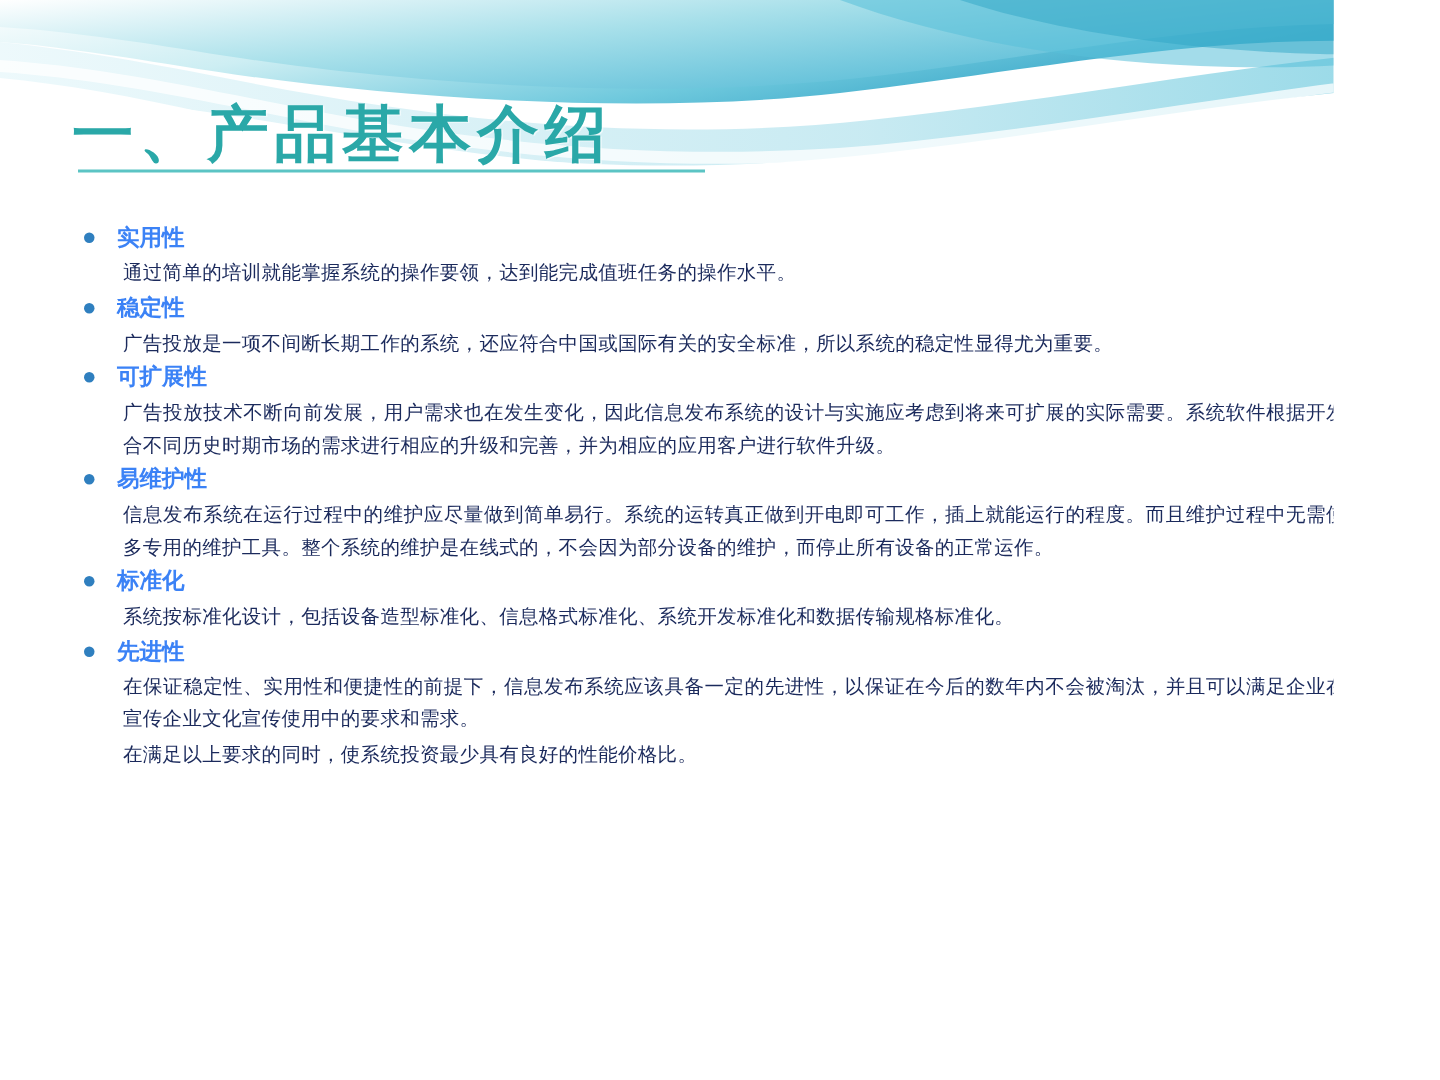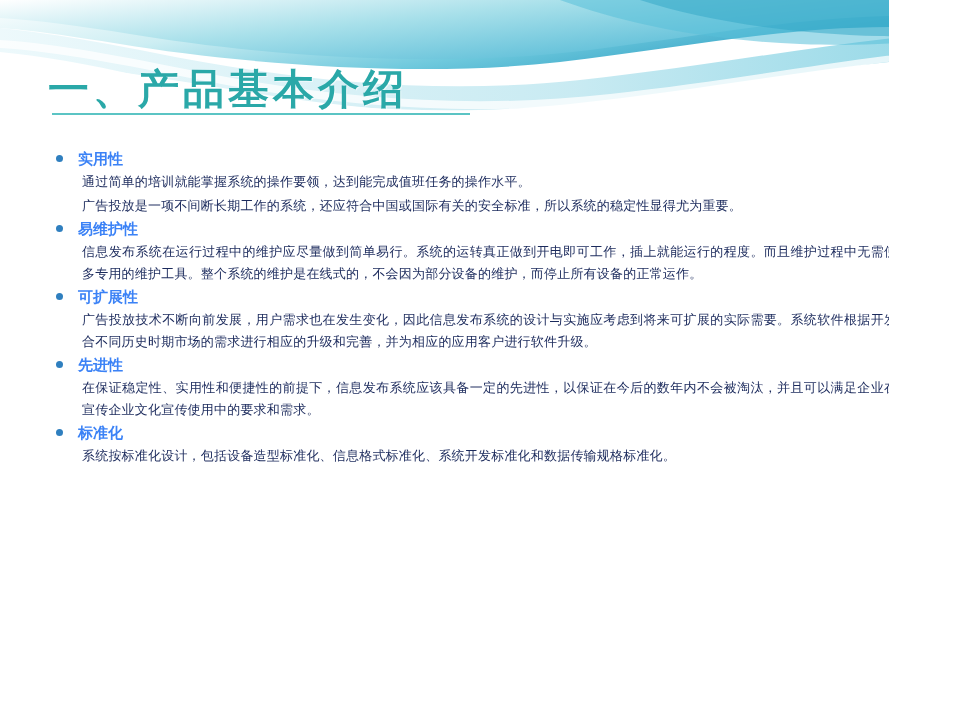--- a/index.html
+++ b/index.html
@@ -129,55 +129,60 @@
 
     <div class="bullet-block">
       <div class="bullet-head">
         <span class="bullet-dot"></span>
         <span>实用性</span>
       </div>
       <div class="bullet-body">通过简单的培训就能掌握系统的操作要领，达到能完成值班任务的操作水平。</div>
     </div>
 
     <div class="bullet-block">
+      <div class="bullet-head">
+        <span class="bullet-dot"></span>
+        <span>稳定性</span>
+      </div>
       <div class="bullet-body">广告投放是一项不间断长期工作的系统，还应符合中国或国际有关的安全标准，所以系统的稳定性显得尤为重要。</div>
     </div>
 
     <div class="bullet-block">
+    </div>
+
+    <div class="bullet-block">
+      <div class="bullet-head">
+        <span class="bullet-dot"></span>
+        <span>可扩展性</span>
+      </div>
+      <div class="bullet-body">广告投放技术不断向前发展，用户需求也在发生变化，因此信息发布系统的设计与实施应考虑到将来可扩展的实际需要。系统软件根据开发商符合不同历史时期市场的需求进行相应的升级和完善，并为相应的应用客户进行软件升级。</div>
     </div>
 
     <div class="bullet-block">
       <div class="bullet-head">
         <span class="bullet-dot"></span>
         <span>易维护性</span>
       </div>
       <div class="bullet-body">信息发布系统在运行过程中的维护应尽量做到简单易行。系统的运转真正做到开电即可工作，插上就能运行的程度。而且维护过程中无需使用过多专用的维护工具。整个系统的维护是在线式的，不会因为部分设备的维护，而停止所有设备的正常运作。</div>
     </div>
 
     <div class="bullet-block">
       <div class="bullet-head">
         <span class="bullet-dot"></span>
-        <span>可扩展性</span>
+        <span>标准化</span>
       </div>
-      <div class="bullet-body">广告投放技术不断向前发展，用户需求也在发生变化，因此信息发布系统的设计与实施应考虑到将来可扩展的实际需要。系统软件根据开发商符合不同历史时期市场的需求进行相应的升级和完善，并为相应的应用客户进行软件升级。</div>
+      <div class="bullet-body">系统按标准化设计，包括设备造型标准化、信息格式标准化、系统开发标准化和数据传输规格标准化。</div>
     </div>
 
     <div class="bullet-block">
       <div class="bullet-head">
         <span class="bullet-dot"></span>
         <span>先进性</span>
       </div>
       <div class="bullet-body">在保证稳定性、实用性和便捷性的前提下，信息发布系统应该具备一定的先进性，以保证在今后的数年内不会被淘汰，并且可以满足企业在产品宣传企业文化宣传使用中的要求和需求。</div>
     </div>
 
     <div class="bullet-block">
-      <div class="bullet-head">
-        <span class="bullet-dot"></span>
-        <span>标准化</span>
-      </div>
-      <div class="bullet-body">系统按标准化设计，包括设备造型标准化、信息格式标准化、系统开发标准化和数据传输规格标准化。</div>
-    </div>
-
-    <div class="bullet-block">
+      <div class="bullet-body">在满足以上要求的同时，使系统投资最少具有良好的性能价格比。</div>
     </div>
 
   </div>
 </div>
 
 </body></html>

